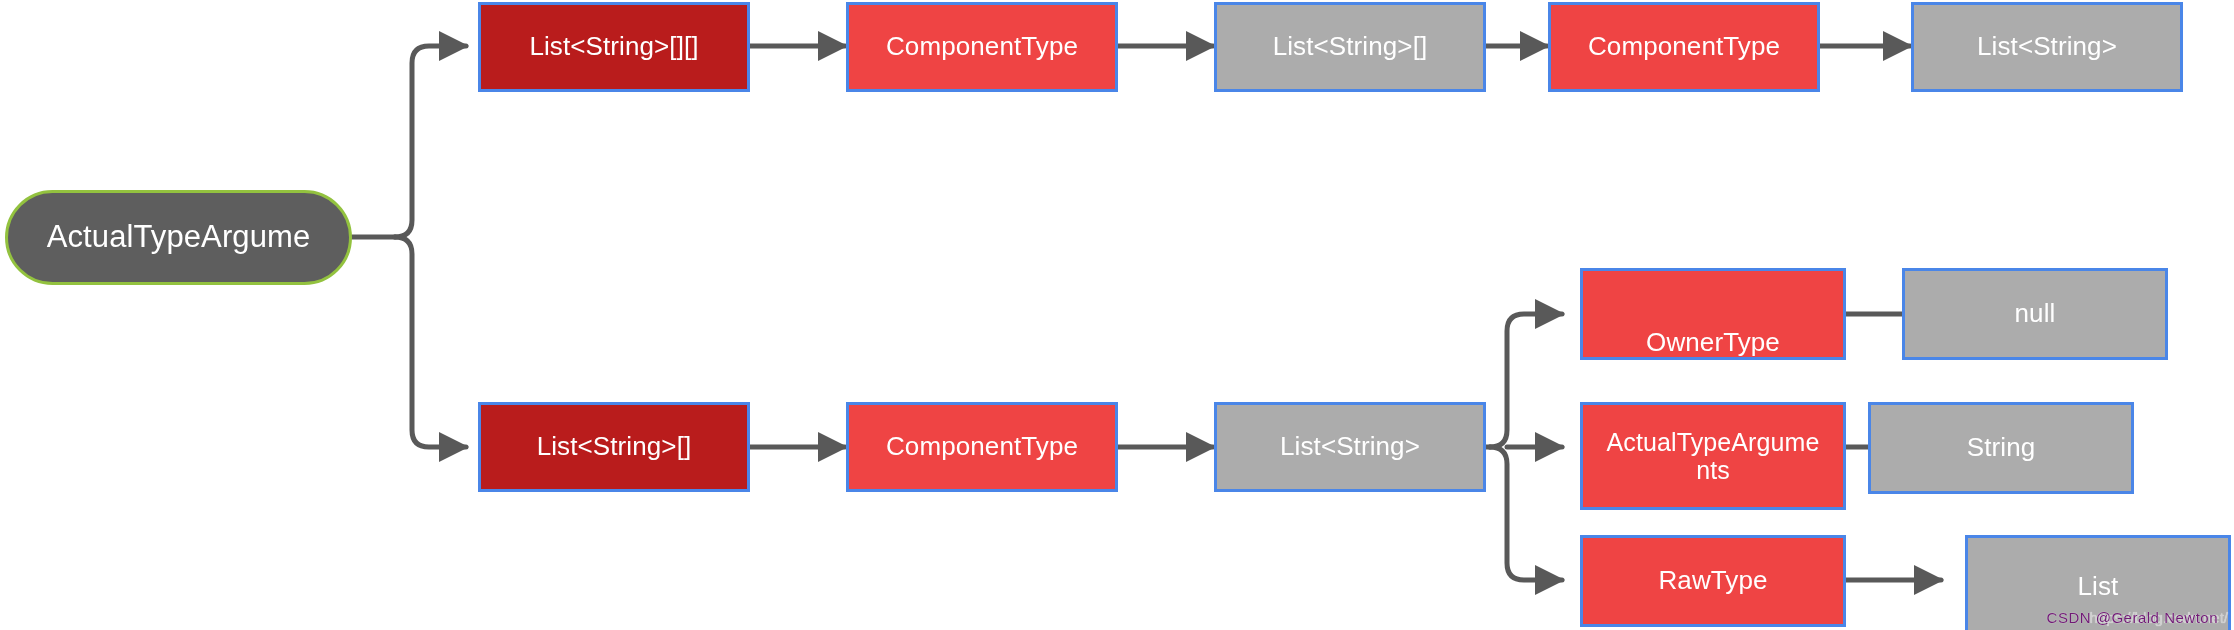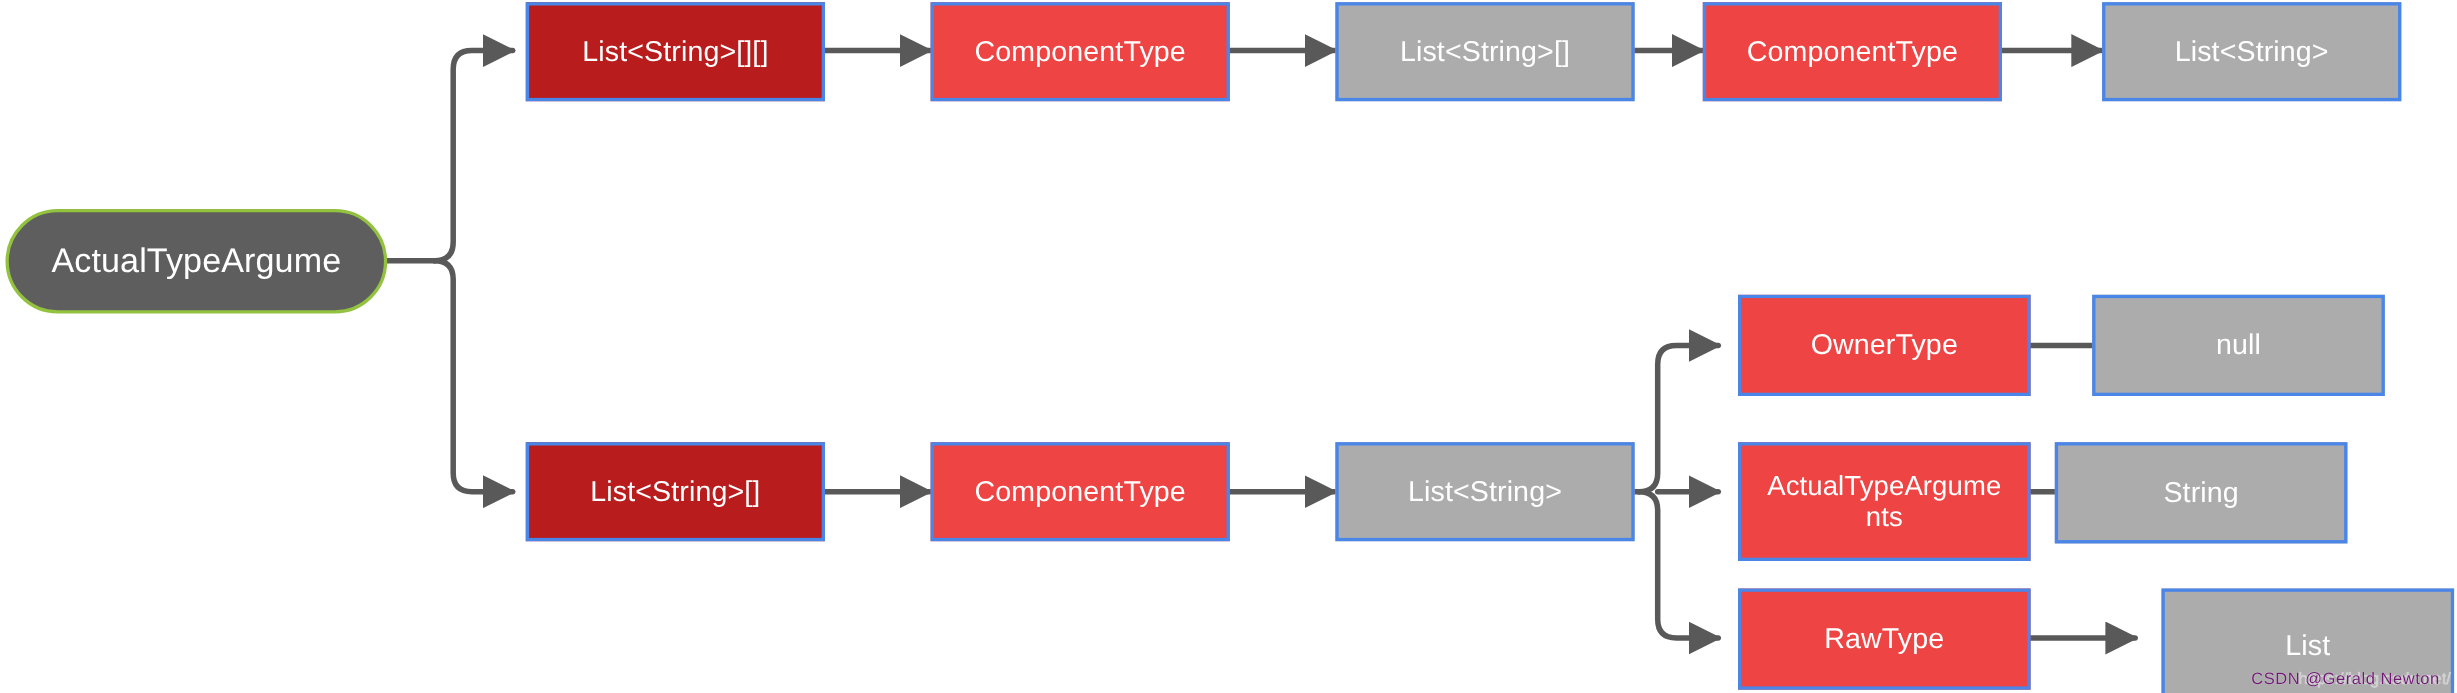--- a/index.html
+++ b/index.html
@@ -144,21 +144,21 @@
   </div>
 
   <div class="node node-rect node-green" style="left:846px; top:402px; width:272px; height:90px;">
     <span class="label fs-box">ComponentType</span>
   </div>
 
   <div class="node node-rect node-gray" style="left:1214px; top:402px; width:272px; height:90px;">
     <span class="label fs-box">List&lt;String&gt;</span>
   </div>
 
-  <div class="node node-rect node-green" style="left:1580px; top:268px; width:266px; height:92px;">
+  <div class="node node-rect node-green" style="left:1580px; top:268px; width:266px; height:92px;align-items:flex-end;">
     <span class="label fs-box">OwnerType</span>
   </div>
   <div class="node node-rect node-gray" style="left:1902px; top:268px; width:266px; height:92px;">
     <span class="label fs-box">null</span>
   </div>
 
   <div class="node node-rect node-green" style="left:1580px; top:402px; width:266px; height:108px;">
     <span class="label fs-box-s">ActualTypeArgume
 nts</span>
   </div>

